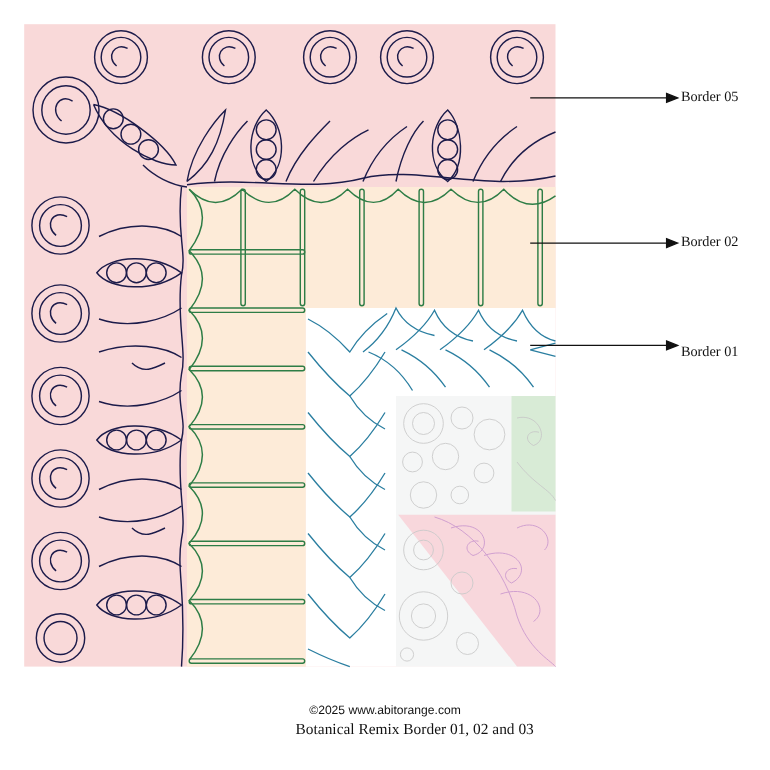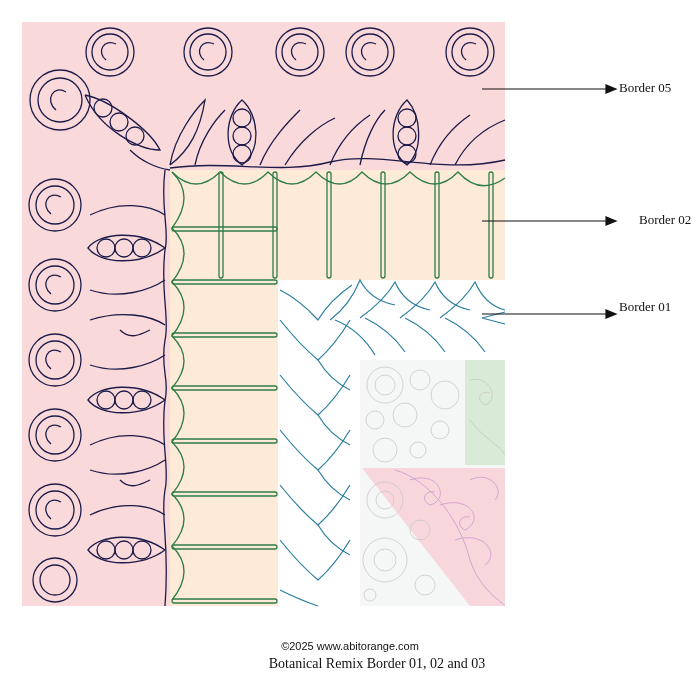--- a/index.html
+++ b/index.html
@@ -202,17 +202,17 @@
     <line x1="482" y1="89" x2="608" y2="89"></line>
     <polygon points="616,89 606,85 606,93"></polygon>
     <line x1="482" y1="221" x2="608" y2="221"></line>
     <polygon points="616,221 606,217 606,225"></polygon>
     <line x1="482" y1="314" x2="608" y2="314"></line>
     <polygon points="616,314 606,310 606,318"></polygon>
   </g>
 </svg>
 
 <div class="label" style="left:619px;top:80px;">Border 05</div>
-<div class="label" style="left:619px;top:212px;margin-left:20px;">Border 02</div>
-<div class="label" style="left:619px;top:299px;text-align:center;">Border 01</div>
+<div class="label" style="left:619px;top:212px;">Border 02</div>
+<div class="label" style="left:619px;top:312px;text-align:center;">Border 01</div>
 
 <div class="footer copy">©2025 www.abitorange.com</div>
 <div class="footer title">Botanical Remix Border 01, 02 and 03</div>
 
 </body></html>

